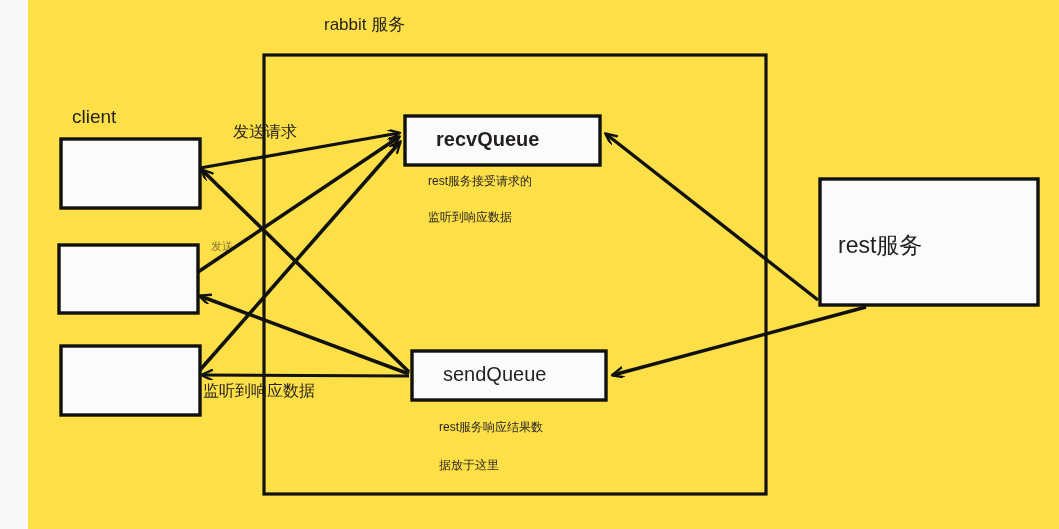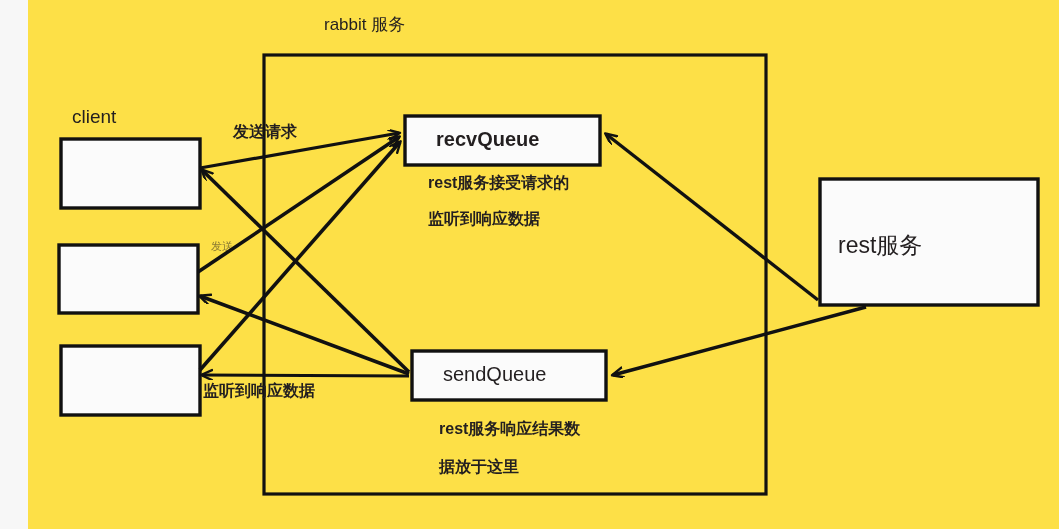--- a/index.html
+++ b/index.html
@@ -4,22 +4,22 @@
 <style>
   html,body{margin:0;padding:0;background:#f7f7f7;}
   body{font-family:"Liberation Sans","DejaVu Sans",sans-serif;}
   #canvas{position:relative;width:1059px;height:529px;background:#fde047;overflow:hidden;margin-left:28px;}
   svg.layer{position:absolute;left:0;top:0;width:1059px;height:529px;}
   .lbl{position:absolute;color:#231f20;white-space:nowrap;line-height:1;}
   .box-label{position:absolute;color:#231f20;white-space:nowrap;line-height:1;}
   .t-title{font-size:17px;}
   .t-client{font-size:19px;}
   .t-queue{font-size:20px;}
-  .t-note{font-size:16px;font-weight:bold;}
-  .t-edge{font-size:16px;font-weight:bold;}
+  .t-note{font-size:12px;}
+  .t-edge{font-size:16px;}
   .t-rest{font-size:23px;}
   .t-faint{font-size:11px;opacity:.55;}
 </style>
 </head>
 <body>
 
 <div id="canvas">
 
   <svg class="layer" viewBox="0 0 1059 529">
     <defs>

